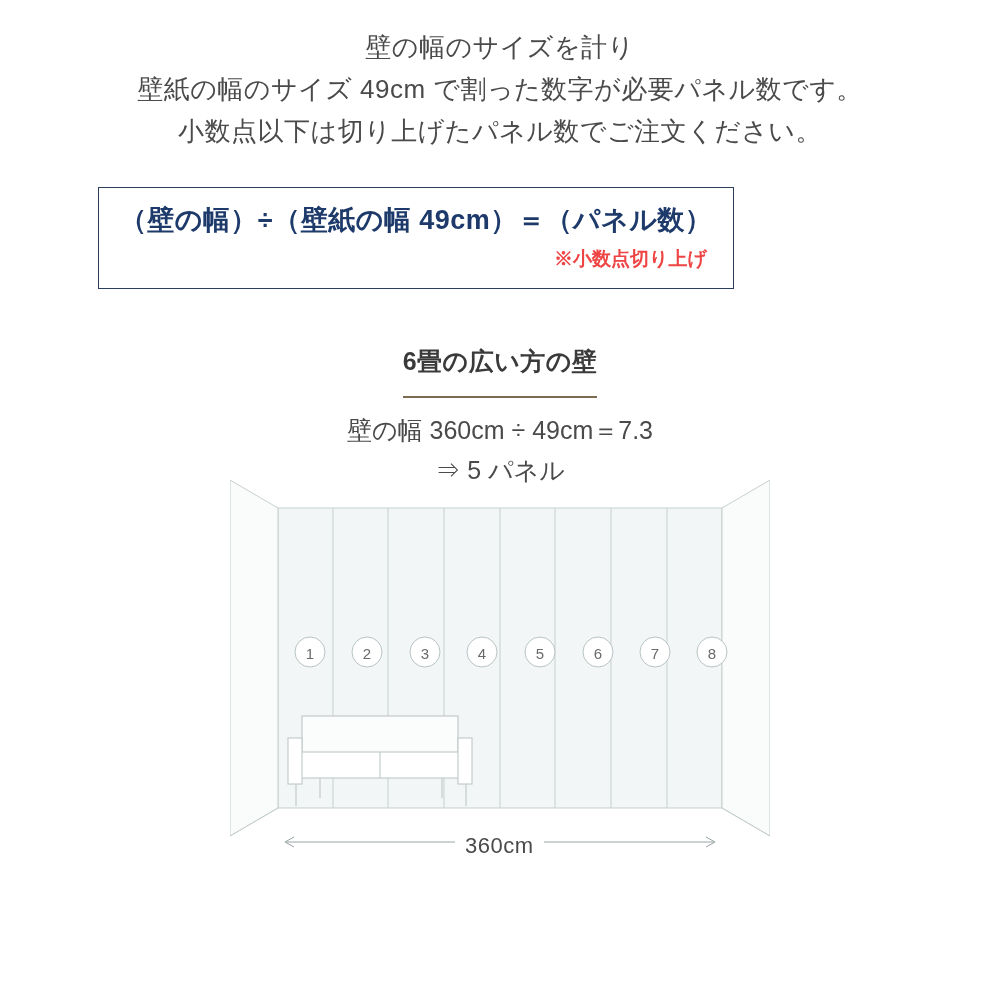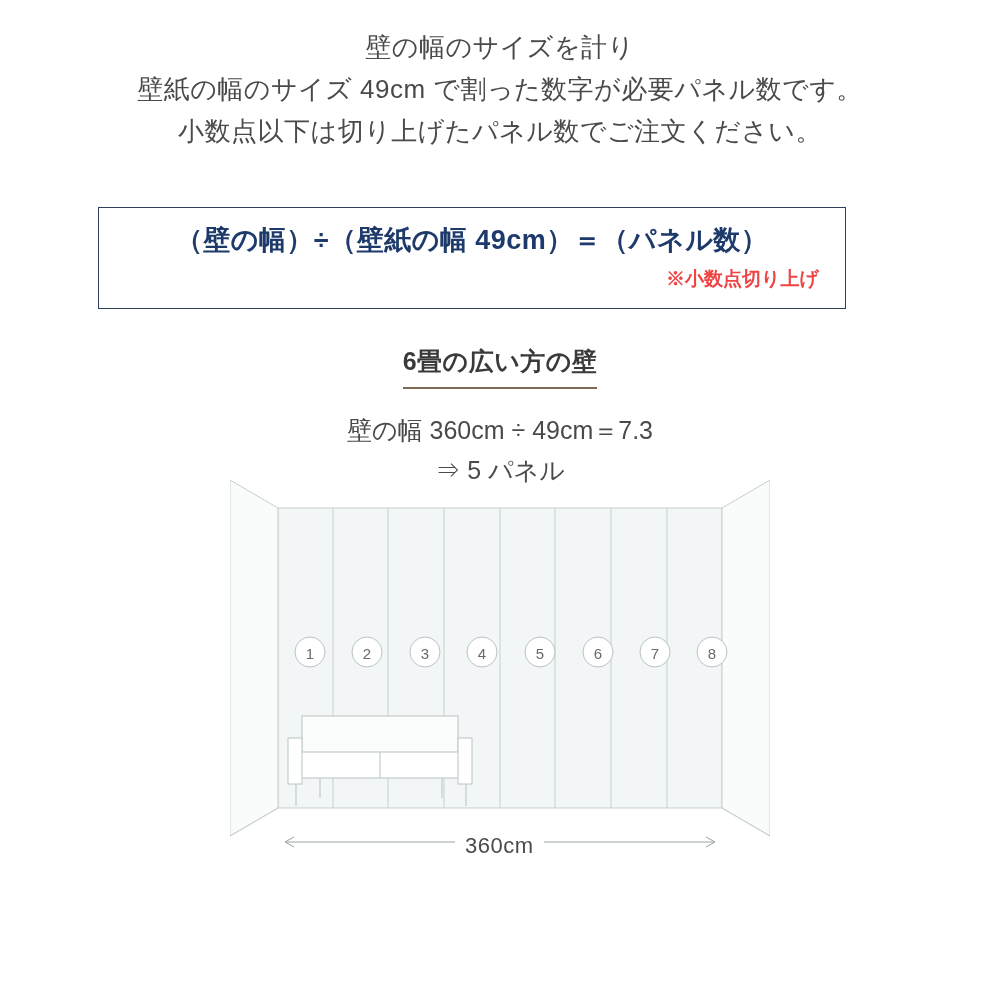--- a/index.html
+++ b/index.html
@@ -35,26 +35,25 @@
   .intro .line {
     display: block;
     white-space: nowrap;
   }
 
   
   .formula-box {
     position: absolute;
     left: 98px;
     top: 187px;
-    width: 748px;
+    width: 636px;
     height: 102px;
     border: 1px solid #2b3e5c;
     box-sizing: border-box;
     background: #ffffff;
-    margin-top: 20px;
   }
   .formula-text {
     position: absolute;
     left: 0;
     top: 14px;
     width: 100%;
     text-align: center;
     font-size: 27px;
     font-weight: bold;
     color: #1d3a6b;
@@ -79,21 +78,21 @@
     width: 1000px;
     text-align: center;
     font-size: 25px;
     font-weight: bold;
     color: #3a3a3a;
     letter-spacing: 0.5px;
   }
   .section-title .underline {
     display: inline-block;
     border-bottom: 2px solid #7e6a52;
-    padding-bottom: 9px;
+    padding-bottom: 18px;
   }
 
   
   .calc {
     position: absolute;
     top: 410px;
     left: 0;
     width: 1000px;
     text-align: center;
     font-size: 25px;

